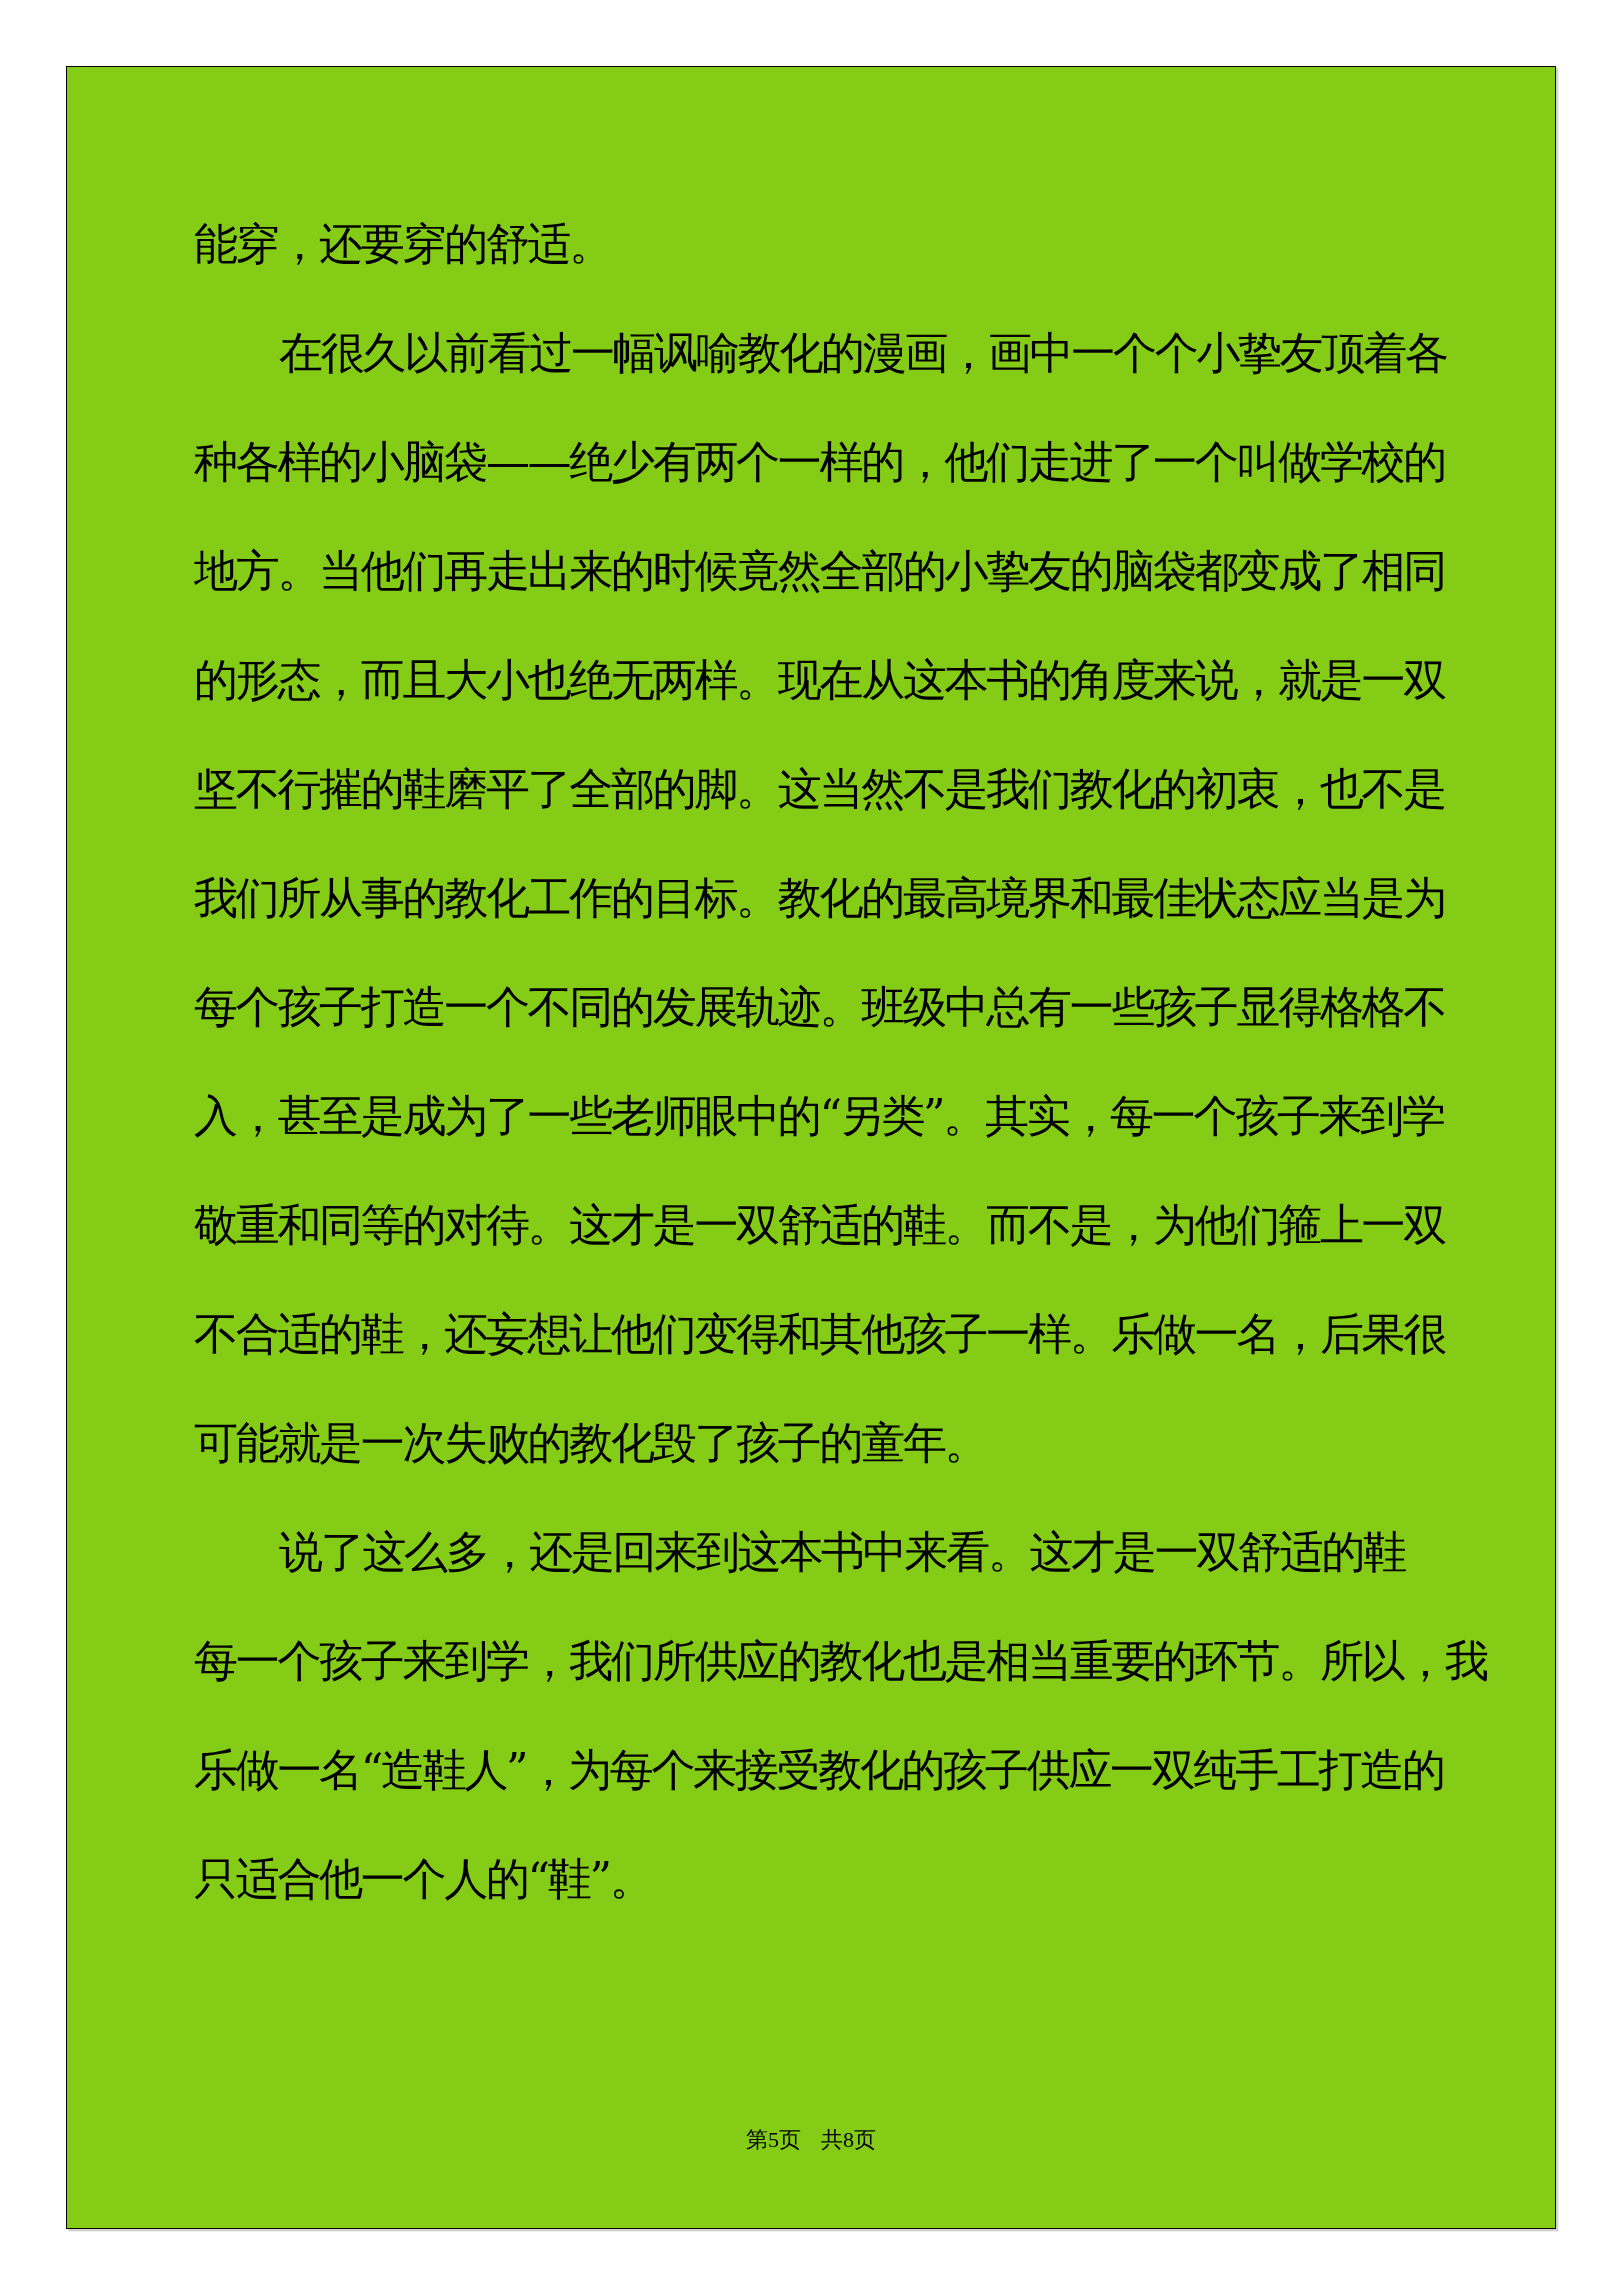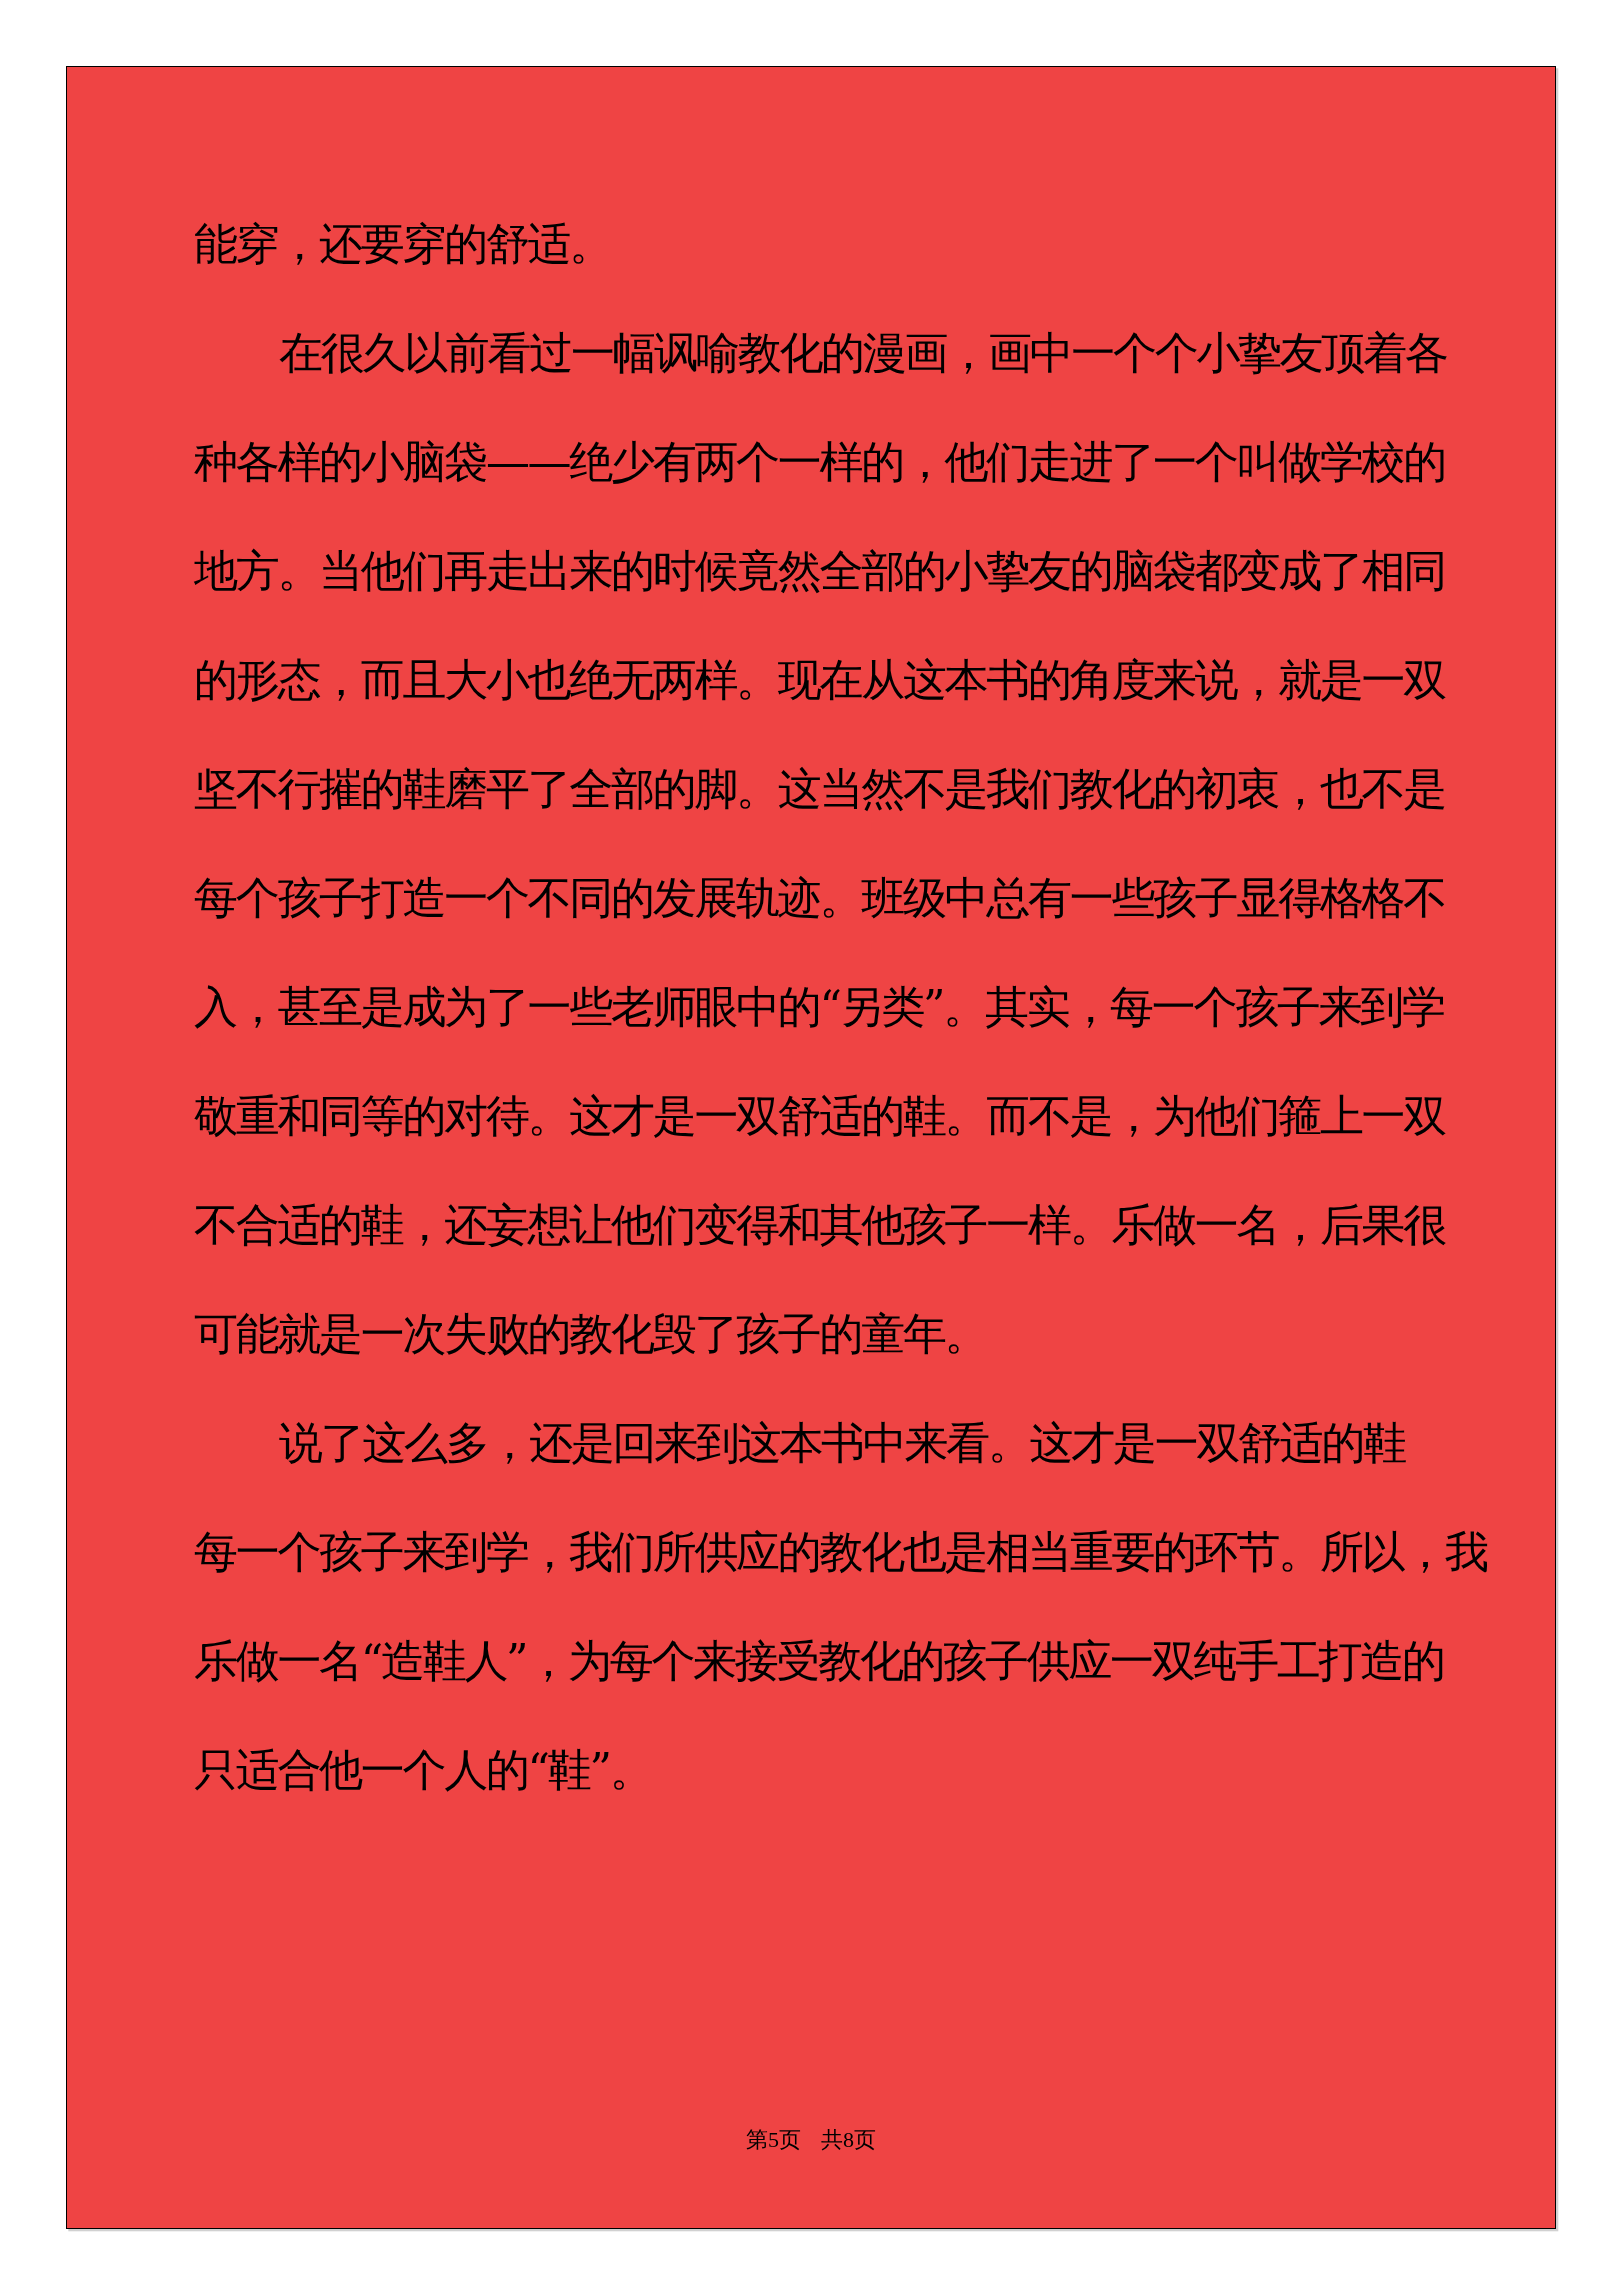--- a/index.html
+++ b/index.html
@@ -16,21 +16,21 @@
   }
   .border-frame {
     position: absolute;
     left: 66px;
     top: 66px;
     width: 1490px;
     height: 2163px;
     border: 1.5px solid #000000;
     box-sizing: border-box;
     box-shadow: 2.3px 2.3px 0 rgba(0,0,0,0.18);
-    background: #ef4444;
+    background: #84cc16;
   }
   .text-block {
     position: absolute;
     left: 127px;
     top: 122px;
     width: 1276px;
   }
   .line {
     height: 109px;
     line-height: 109px;
@@ -63,20 +63,21 @@
 
 <div class="page">
   <div class="border-frame">
     <div class="text-block">
       <div class="line">能穿，还要穿的舒适。</div>
       <div class="line indent">在很久以前看过一幅讽喻教化的漫画，画中一个个小挚友顶着各</div>
       <div class="line">种各样的小脑袋——绝少有两个一样的，他们走进了一个叫做学校的</div>
       <div class="line">地方。当他们再走出来的时候竟然全部的小挚友的脑袋都变成了相同</div>
       <div class="line">的形态，而且大小也绝无两样。现在从这本书的角度来说，就是一双</div>
       <div class="line">坚不行摧的鞋磨平了全部的脚。这当然不是我们教化的初衷，也不是</div>
+      <div class="line">我们所从事的教化工作的目标。教化的最高境界和最佳状态应当是为</div>
       <div class="line">每个孩子打造一个不同的发展轨迹。班级中总有一些孩子显得格格不</div>
       <div class="line">入，甚至是成为了一些老师眼中的“另类”。其实，每一个孩子来到学</div>
       <div class="line">敬重和同等的对待。这才是一双舒适的鞋。而不是，为他们箍上一双</div>
       <div class="line">不合适的鞋，还妄想让他们变得和其他孩子一样。乐做一名，后果很</div>
       <div class="line">可能就是一次失败的教化毁了孩子的童年。</div>
       <div class="line indent">说了这么多，还是回来到这本书中来看。这才是一双舒适的鞋</div>
       <div class="line">每一个孩子来到学，我们所供应的教化也是相当重要的环节。所以，我</div>
       <div class="line">乐做一名“造鞋人”，为每个来接受教化的孩子供应一双纯手工打造的</div>
       <div class="line">只适合他一个人的“鞋”。</div>
     </div>

